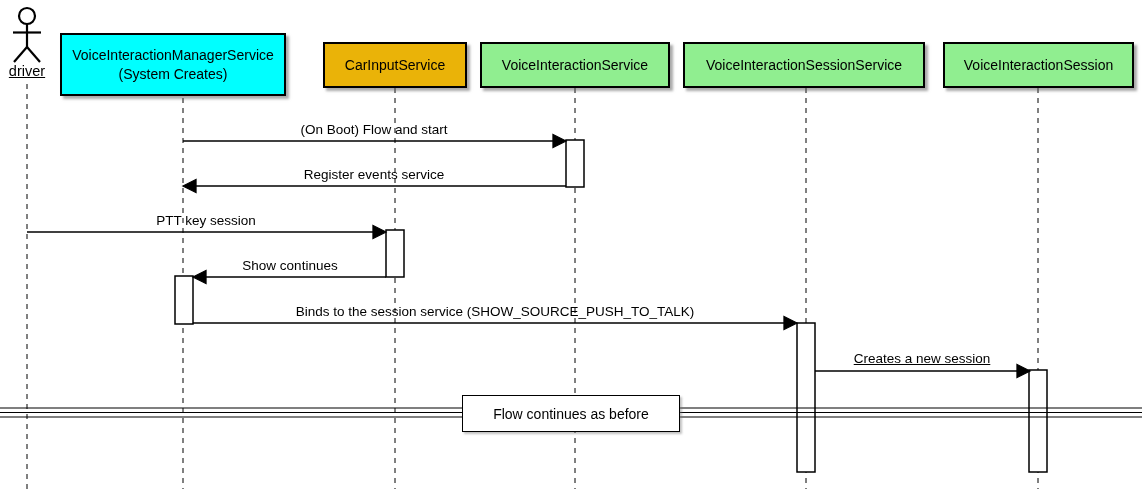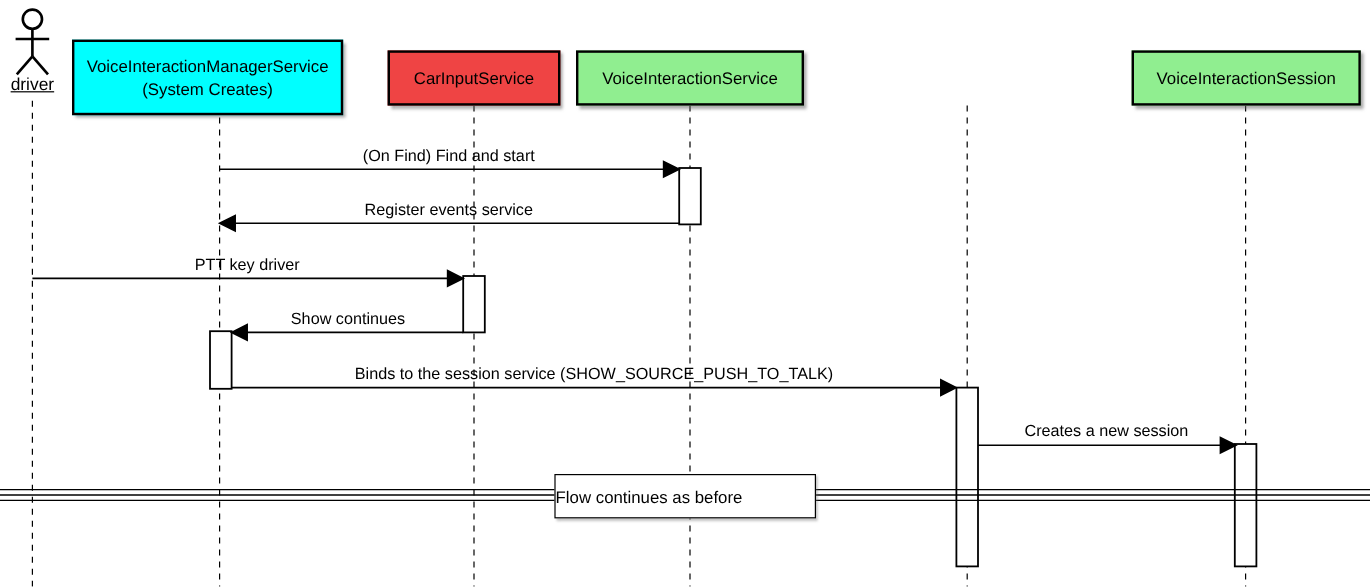--- a/index.html
+++ b/index.html
@@ -33,21 +33,21 @@
     font-size:14.5px;
     white-space:nowrap;
     text-decoration:underline;
   }
   .divider-box{
     position:absolute;
     left:462px;top:395px;width:218px;height:37px;
     background:#ffffff;
     border:1.5px solid #000;
     box-sizing:border-box;
-    display:flex;align-items:center;
+    display:flex;align-items:center;justify-content:center;
     font-size:14px;
     box-shadow:2px 2px 2px rgba(120,120,120,0.45);
   }
 </style>
 </head>
 <body>
 
 <div id="canvas">
 
   <svg id="wires" width="1142" height="489" viewBox="0 0 1142 489">
@@ -111,42 +111,45 @@
     </g>
   </svg>
 
   <div class="actor-label" style="left:27px;top:63px;">driver</div>
 
   <div class="participant" style="left: 60px; top: 9px; width: 226px; height: 63px; background-color: rgb(0, 255, 255); margin-top: 24px;">
     <span>VoiceInteractionManagerService</span>
     <span>(System Creates)</span>
   </div>
 
-  <div class="participant" style="left: 323px; top: 42px; width: 144px; height: 46px; background-color: #ef4444;">
+  <div class="participant" style="left: 323px; top: 42px; width: 144px; height: 46px; background-color: #eab308;">
     <span>CarInputService</span>
   </div>
 
   <div class="participant" style="left: 480px; top: 42px; width: 190px; height: 46px; background-color: rgb(144, 238, 144); justify-content: center;">
     <span>VoiceInteractionService</span>
   </div>
 
+  <div class="participant" style="left: 683px; top: 42px; width: 242px; height: 46px; background-color: rgb(144, 238, 144);">
+    <span>VoiceInteractionSessionService</span>
+  </div>
 
   <div class="participant" style="left: 943px; top: 42px; width: 191px; height: 46px; background-color: rgb(144, 238, 144);">
     <span>VoiceInteractionSession</span>
   </div>
 
-  <div class="msg-label" style="left:374px;top:122px;">(On Find) Find and start</div>
+  <div class="msg-label" style="left:374px;top:122px;">(On Boot) Flow and start</div>
 
   <div class="msg-label" style="left:374px;top:167px;">Register events service</div>
 
-  <div class="msg-label" style="left:206px;top:213px;">PTT key driver</div>
+  <div class="msg-label" style="left:206px;top:213px;">PTT key session</div>
 
   <div class="msg-label" style="left:290px;top:258px;">Show continues</div>
 
   <div class="msg-label" style="left:495px;top:304px;text-align:center;">Binds to the session service (SHOW_SOURCE_PUSH_TO_TALK)</div>
 
-  <div class="msg-label" style="left:922px;top:351px;">Creates a new session</div>
+  <div class="msg-label" style="left:922px;top:351px;text-decoration:underline;">Creates a new session</div>
 
   <div class="divider-box">
     <span>Flow continues as before</span>
   </div>
 
 </div>
 
 </body></html>

